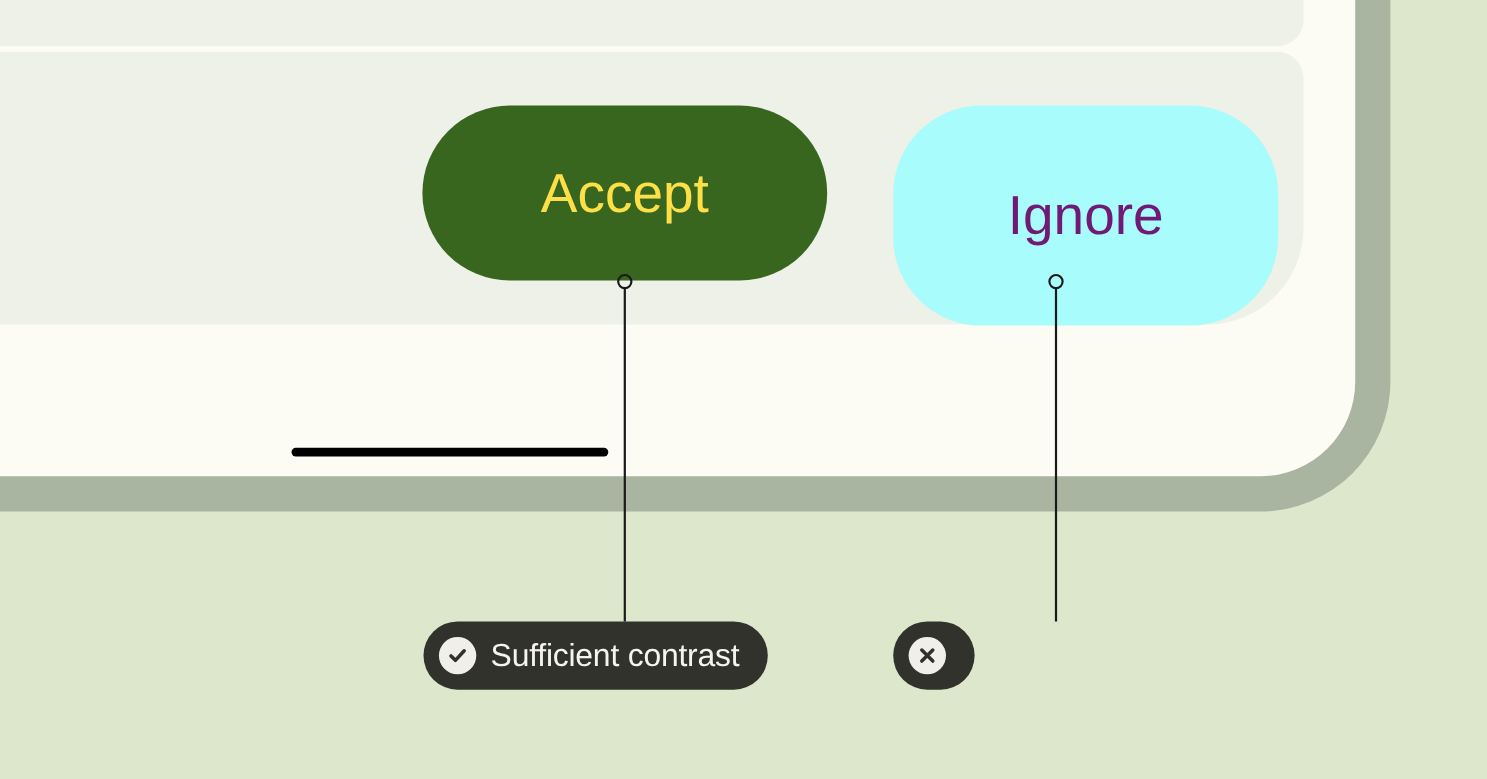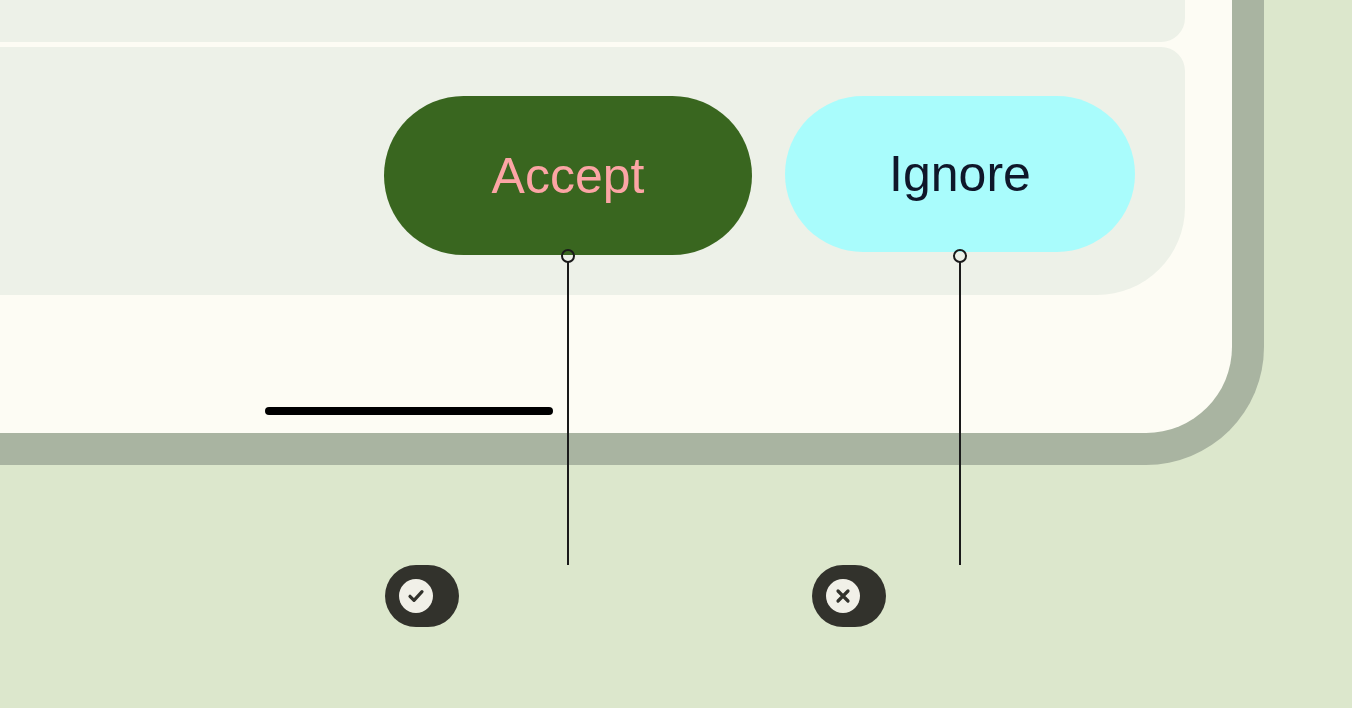--- a/index.html
+++ b/index.html
@@ -72,30 +72,30 @@
     cursor:pointer;
     padding:0;
   }
 
   #btn-accept {
     left:584px;
     top:296px;
     width:368px;
     height:159px;
     background:#39661f;
-    color:#fca5a5;
+    color:#fde047;
   }
 
   #btn-ignore {
-    left:985px;
+    left:1012px;
     top:296px;
     width:350px;
-    height:156px;
+    height:200px;
     background:#a9fcfc;
-    color:#0f172a;
+    color:#701a75;
   }
 
   
   #divider-bar {
     position:absolute;
     left:465px;
     top:607px;
     width:288px;
     height:8px;
     background:#000000;
@@ -188,20 +188,21 @@
 
 <div class="callout" id="callout-accept">
   <div class="callout-dot"></div>
   <div class="callout-line"></div>
   <div class="callout-pill">
     <span class="callout-badge">
       <svg width="22" height="22" viewBox="0 0 22 22">
         <path d="M5 11.3 L9 15.3 L17 6.6" stroke="#32322c" stroke-width="3.2" stroke-linecap="round" stroke-linejoin="round" fill="none"></path>
       </svg>
     </span>
+    <span class="callout-label">Sufficient contrast</span>
   </div>
 </div>
 
 <div class="callout" id="callout-ignore">
   <div class="callout-dot"></div>
   <div class="callout-line"></div>
   <div class="callout-pill">
     <span class="callout-badge">
       <svg width="22" height="22" viewBox="0 0 22 22">
         <path d="M6 6 L16 16 M16 6 L6 16" stroke="#32322c" stroke-width="3.2" stroke-linecap="round" fill="none"></path>

